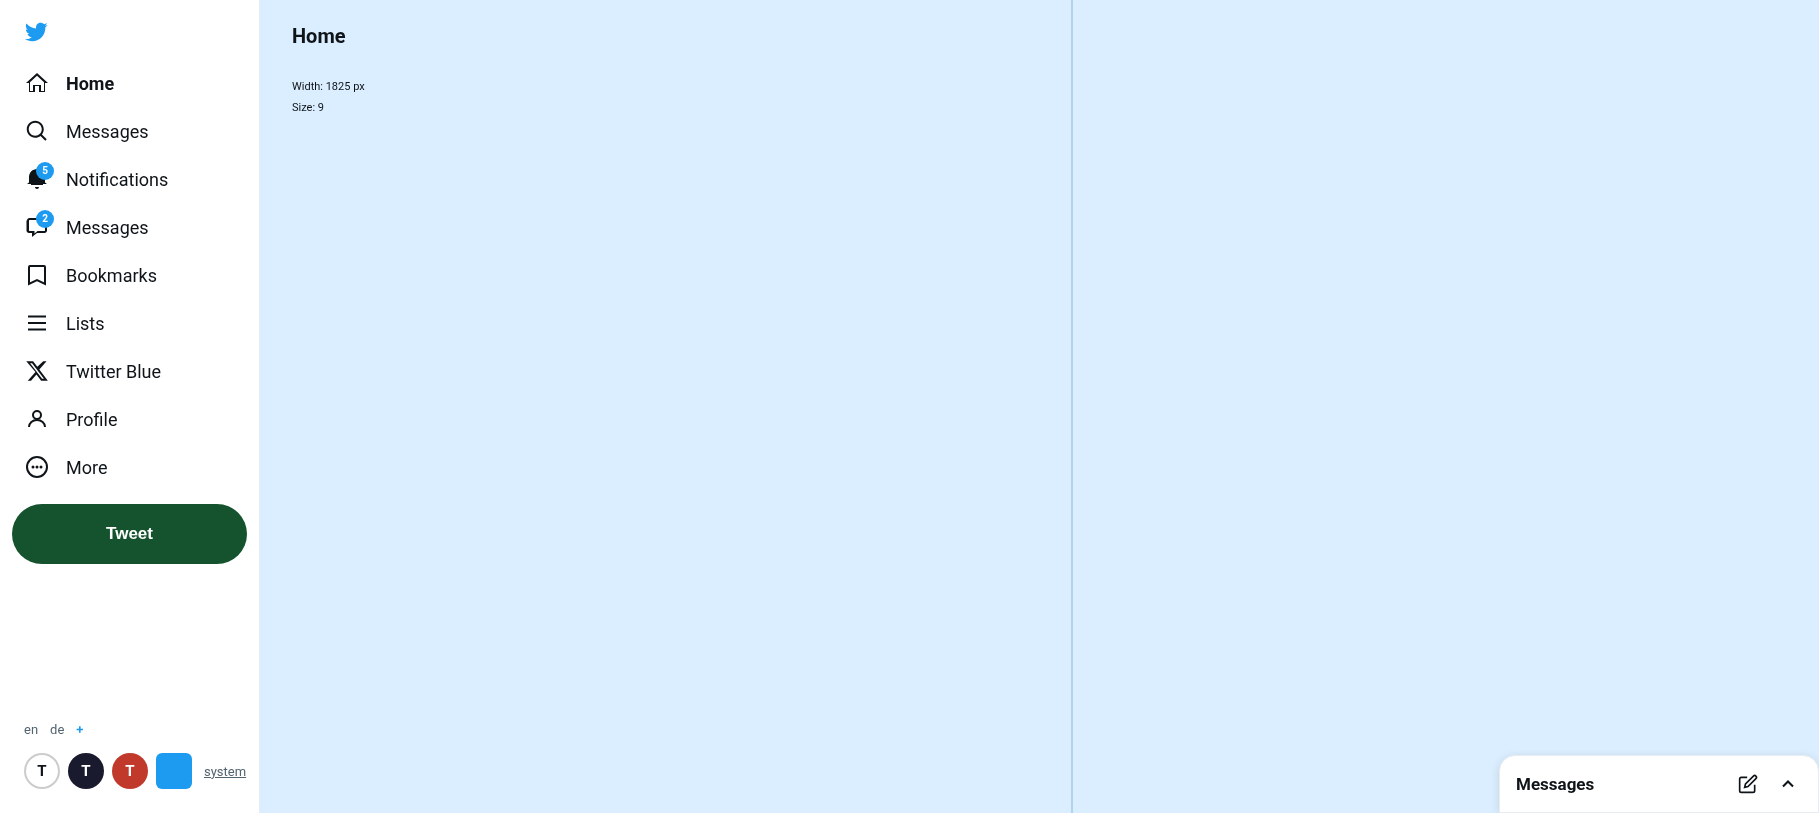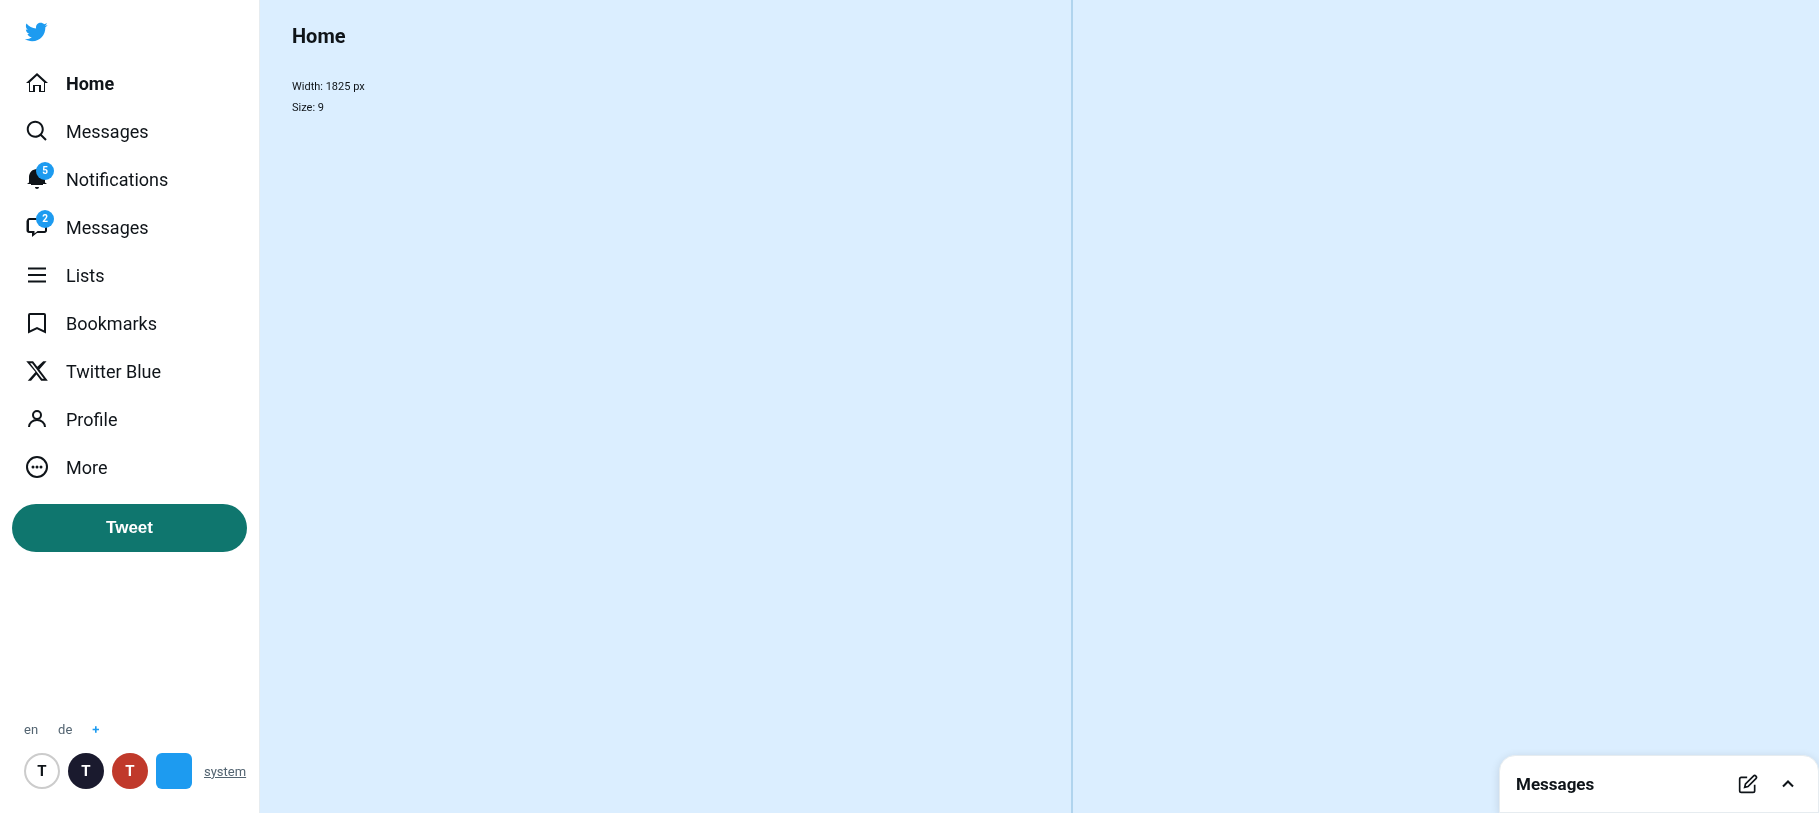--- a/index.html
+++ b/index.html
@@ -74,41 +74,41 @@
       font-weight: 700;
       width: 18px;
       height: 18px;
       display: flex;
       align-items: center;
       justify-content: center;
       line-height: 1;
     }
 
     .tweet-button {
-      background: #0f766e;
+      background: #14532d;
       color: #fff;
       border: none;
       border-radius: 9999px;
-      padding: 14px 32px;
+      padding: 20px 32px;
       font-size: 17px;
       font-weight: 700;
       cursor: pointer;
       width: 100%;
       margin-top: 12px;
       transition: background 0.15s;
     }
 
     .sidebar-footer {
       margin-top: auto;
       padding-bottom: 8px;
     }
 
     .lang-row {
       display: flex;
-      gap: 20px;
+      gap: 12px;
       font-size: 13px;
       color: #536471;
       padding: 8px 12px;
       align-items: center;
     }
     .lang-link {
       cursor: pointer;
       color: #536471;
     }
     .lang-plus {
@@ -282,34 +282,34 @@
         <svg width="24" height="24" viewBox="0 0 24 24" fill="currentColor">
           <path d="M1.998 5.5c0-1.38 1.119-2.5 2.5-2.5h15c1.381 0 2.5 1.12 2.5 2.5v10c0 1.38-1.119 2.5-2.5 2.5h-7.5l-5 4v-4h-3c-1.381 0-2.5-1.12-2.5-2.5v-10zm2.5-.5c-.276 0-.5.224-.5.5v10c0 .276.224.5.5.5h5v2.5l3.125-2.5H19.5c.276 0 .5-.224.5-.5V5.5c0-.276-.224-.5-.5-.5h-15z"></path>
         </svg>
         <span class="badge">2</span>
       </div>
       <span>Messages</span>
     </div>
 
     <div class="nav-item">
       <div class="nav-icon">
-        <svg width="24" height="24" viewBox="0 0 24 24" fill="currentColor">
-          <path d="M3 4.5h18v2H3v-2zm0 6.5h18v2H3v-2zm0 6.5h18v2H3v-2z"></path>
-        </svg>
-      </div>
-      <span>Lists</span>
-    </div>
-
-    <div class="nav-item">
-      <div class="nav-icon">
         <svg width="24" height="24" viewBox="0 0 24 24" fill="none" stroke="currentColor" stroke-width="2">
           <path d="M5 3h14a1 1 0 0 1 1 1v17l-8-4-8 4V4a1 1 0 0 1 1-1z"></path>
         </svg>
       </div>
       <span>Bookmarks</span>
+    </div>
+
+    <div class="nav-item">
+      <div class="nav-icon">
+        <svg width="24" height="24" viewBox="0 0 24 24" fill="currentColor">
+          <path d="M3 4.5h18v2H3v-2zm0 6.5h18v2H3v-2zm0 6.5h18v2H3v-2z"></path>
+        </svg>
+      </div>
+      <span>Lists</span>
     </div>
 
     <div class="nav-item">
       <div class="nav-icon">
         <svg width="24" height="24" viewBox="0 0 24 24" fill="currentColor">
           <path d="M18.244 2.25h3.308l-7.227 8.26 8.502 11.24H16.17l-4.714-6.231-5.401 6.231H2.744l7.73-8.835L1.254 2.25H8.08l4.253 5.622zm-1.161 17.52h1.833L7.084 4.126H5.117z"></path>
         </svg>
       </div>
       <span>Twitter Blue</span>
     </div>

